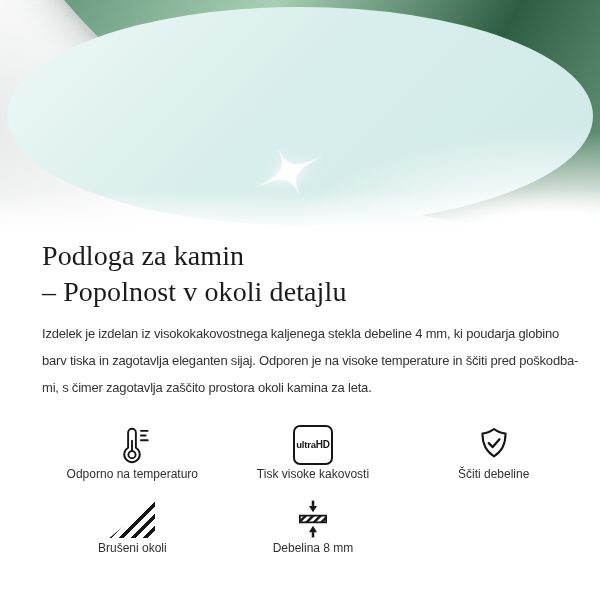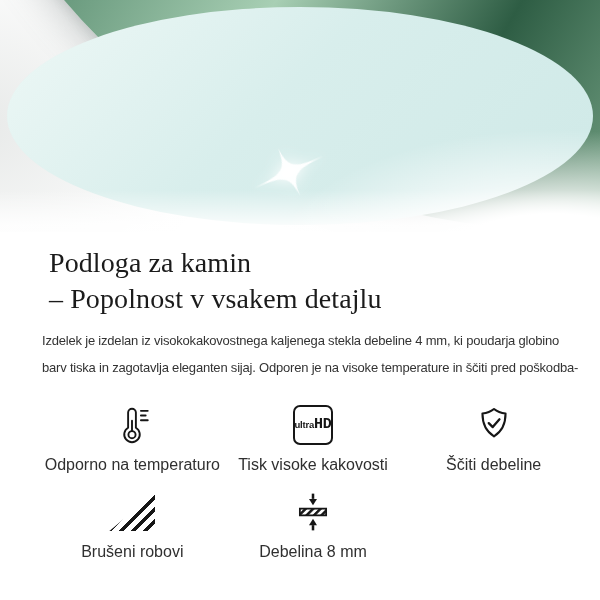--- a/index.html
+++ b/index.html
@@ -65,43 +65,43 @@
   }
   .sparkle{
     position:absolute;left:257px;top:140px;width:64px;height:64px;
     transform:rotate(-25deg) scaleX(1.45);
     filter:drop-shadow(0 0 6px rgba(255,255,255,.95));
     pointer-events:none;
   }
   
   .content{padding:6px 16px 0 42px;}
   h1{
-    margin:7px;font-family:"Liberation Serif", serif;font-weight:normal;
+    margin:0;font-family:"Liberation Serif", serif;font-weight:normal;
     font-size:28px;line-height:36px;color:#1b1b1b;letter-spacing:.1px;
   }
   h1 span{display:block;}
   .desc{margin:10px 0 0;font-size:13px;line-height:27px;color:#333;letter-spacing:-.2px;}
   .desc-line{display:block;white-space:nowrap;}
   
   .features{
     margin-top:22px;
     display:grid;grid-template-columns:repeat(3,1fr);row-gap:16px;
   }
   .tile{display:flex;flex-direction:column;align-items:center;}
   .icon-slot{height:44px;display:flex;align-items:center;justify-content:center;}
-  .tile .label{margin-top:9px;font-size:16px;color:#303030;text-align:right;}
+  .tile .label{font-size:12px;color:#303030;text-align:right;}
   svg.ic{stroke:#161616;fill:none;stroke-width:1.8;stroke-linecap:round;stroke-linejoin:round;}
   
   .uhd{
     width:36px;height:36px;border:2.6px solid #161616;border-radius:7px;
     display:flex;align-items:center;justify-content:center;
     color:#161616;line-height:.95;
   }
   .uhd .t{font-size:9.5px;font-weight:600;letter-spacing:-.2px;}
-  .uhd .b{font-size:15px;font-weight:800;letter-spacing:-.3px;font-family:Liberation Mono, monospace;}
+  .uhd .b{font-size:10px;font-weight:800;letter-spacing:-.3px;}
   
   .hatch-tri{
     width:46px;height:38px;
     background:repeating-linear-gradient(135deg,#161616 0 3.6px,transparent 3.6px 8.4px);
     -webkit-clip-path:polygon(0 100%,100% 0,100% 100%);
     clip-path:polygon(0 100%,100% 0,100% 100%);
   }
 </style>
 </head>
 <body>
@@ -112,25 +112,26 @@
   <div class="fog"></div>
   <svg class="sparkle" viewBox="0 0 64 64" aria-hidden="true">
     <path d="M32 6 C33 28 36 31 58 32 C36 33 33 36 32 58 C31 36 28 33 6 32 C28 31 31 28 32 6 Z" fill="#ffffff" opacity="0.97"></path>
     <circle cx="32" cy="32" r="3.2" fill="#ffffff"></circle>
   </svg>
 </div>
 
 <div class="content">
   <h1>
     <span>Podloga za kamin</span>
-    <span>– Popolnost v vsakem detajlu</span>
+    <span>– Popolnost v okoli detajlu</span>
   </h1>
   <p class="desc">
     <span class="desc-line">Izdelek je izdelan iz visokokakovostnega kaljenega stekla debeline 4 mm, ki poudarja globino</span>
     <span class="desc-line">barv tiska in zagotavlja eleganten sijaj. Odporen je na visoke temperature in ščiti pred poškodba-</span>
+    <span class="desc-line">mi, s čimer zagotavlja zaščito prostora okoli kamina za leta.</span>
   </p>
 
   <div class="features">
 
     <div class="tile">
       <div class="icon-slot">
         <svg class="ic" width="42" height="42" viewBox="0 0 40 40" aria-hidden="true">
           <path d="M16.3 8.2 a3.7 3.7 0 0 1 7.4 0 V22.6 a7.4 7.4 0 1 1 -7.4 0 Z"></path>
           <circle cx="20" cy="29.2" r="3.4"></circle>
           <line x1="20" y1="16" x2="20" y2="25.6"></line>
@@ -160,21 +161,21 @@
         </svg>
       </div>
       <div class="label">Ščiti debeline</div>
     </div>
 
 
     <div class="tile">
       <div class="icon-slot">
         <div class="hatch-tri"></div>
       </div>
-      <div class="label">Brušeni robovi</div>
+      <div class="label">Brušeni okoli</div>
     </div>
 
     <div class="tile">
       <div class="icon-slot">
         <svg width="42" height="42" viewBox="0 0 40 40" aria-hidden="true">
           <defs>
             <pattern id="hatch" width="5" height="5" patternUnits="userSpaceOnUse" patternTransform="rotate(45)">
               <rect width="5" height="5" fill="#ffffff"></rect>
               <rect width="2.4" height="5" fill="#161616"></rect>
             </pattern>

